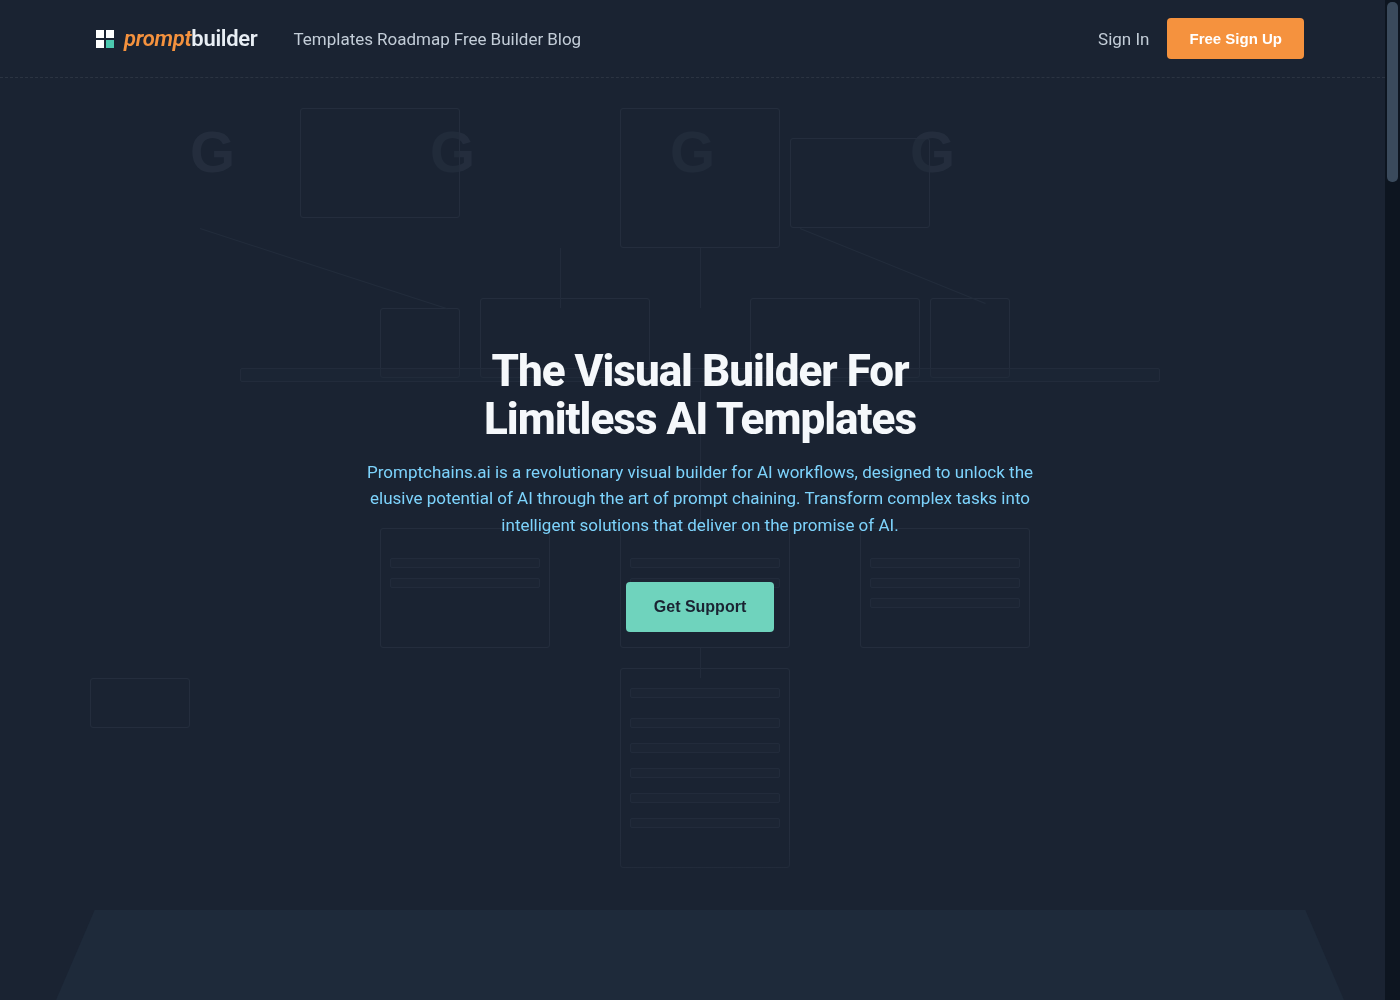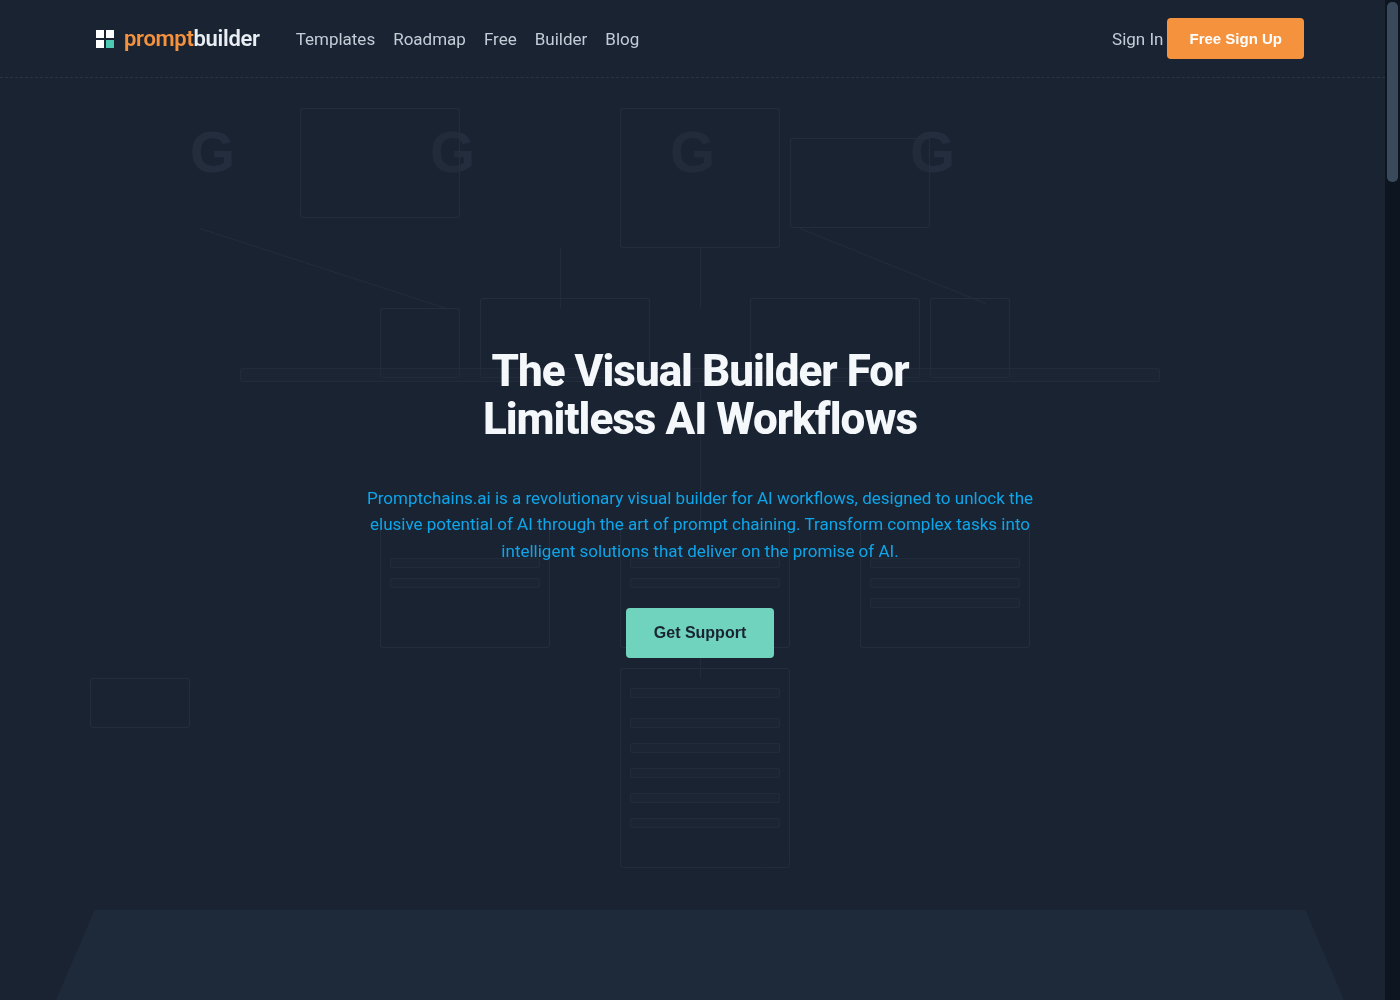--- a/index.html
+++ b/index.html
@@ -42,36 +42,36 @@
   }
   .logo-icon .sq1 { background: #fff; }
   .logo-icon .sq2 { background: #fff; }
   .logo-icon .sq3 { background: #fff; }
   .logo-icon .sq4 { background: #4cc9b0; }
   .logo-text {
     font-size: 22px;
     font-weight: 600;
     letter-spacing: -0.3px;
   }
-  .logo-text .orange { color: #f5923e; }
+  .logo-text .orange { color: #f5923e; font-style: italic; }
   .logo-text .white { color: #e8eef4; }
   .nav {
     display: flex;
-    gap: 18px;
+    gap: 4px;
   }
   .nav a {
     color: #c3cdd8;
     text-decoration: none;
     font-size: 17px;
     cursor: pointer;
   }
   .header-right {
     display: flex;
     align-items: center;
-    gap: 4px;
+    gap: 18px;
   }
   .signin {
     color: #c3cdd8;
     font-size: 17px;
     cursor: pointer;
   }
   .signup-btn {
     background: #f5923e;
     color: #fff;
     border: none;
@@ -95,26 +95,26 @@
   }
   .hero-title {
     font-size: 44px;
     font-weight: 800;
     text-align: center;
     line-height: 1.08;
     color: #f5f8fb;
     letter-spacing: -1px;
   }
   .hero-sub {
-    margin-top: 42px;
+    margin-top: 16px;
     max-width: 680px;
     text-align: center;
     font-size: 17px;
     line-height: 1.55;
-    color: #0ea5e9;
+    color: #7dd3fc;
   }
   .hero-buttons {
     margin-top: 44px;
     display: flex;
     gap: 16px;
   }
   .btn-primary {
     background: #6fd3bd;
     color: #1a2332;
     border: none;
@@ -287,21 +287,21 @@
   </div>
   <div class="header-right">
     <span class="signin">Sign In</span>
     <button class="signup-btn">Free Sign Up</button>
   </div>
 </header>
 
 <section class="hero">
   <h1 class="hero-title">
     <span>The Visual Builder For</span><br>
-    <span>Limitless AI Workflows</span>
+    <span>Limitless AI Templates</span>
   </h1>
   <p class="hero-sub">Promptchains.ai is a revolutionary visual builder for AI workflows, designed to unlock the elusive potential of AI through the art of prompt chaining. Transform complex tasks into intelligent solutions that deliver on the promise of AI.</p>
   <div class="hero-buttons">
     <button class="btn-primary">Get Support</button>
   </div>
 </section>
 
 <div class="scrollbar-track">
   <div class="scrollbar-thumb"></div>
 </div>

